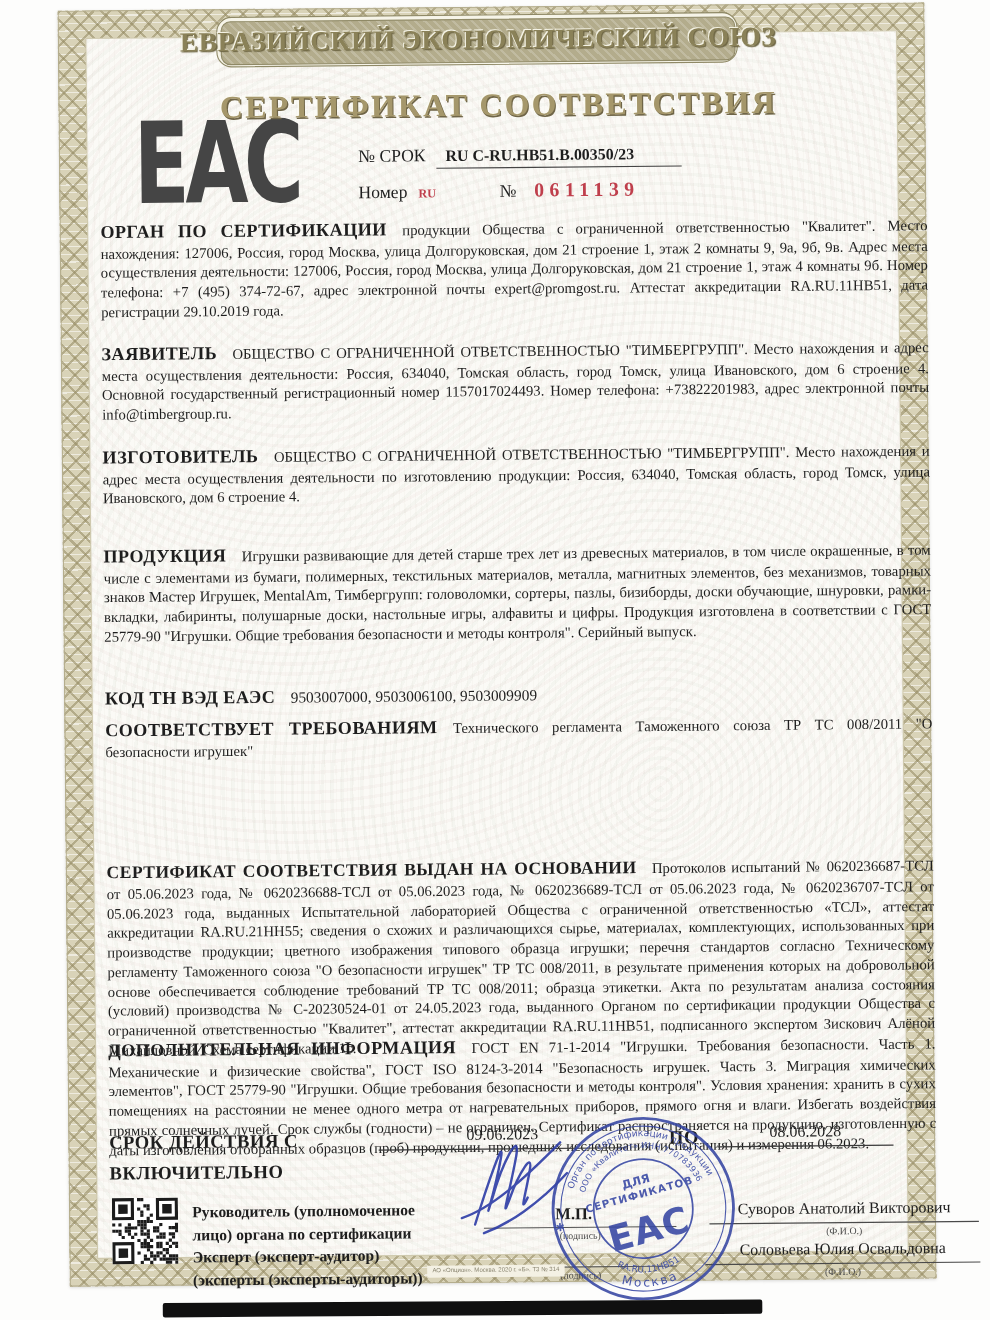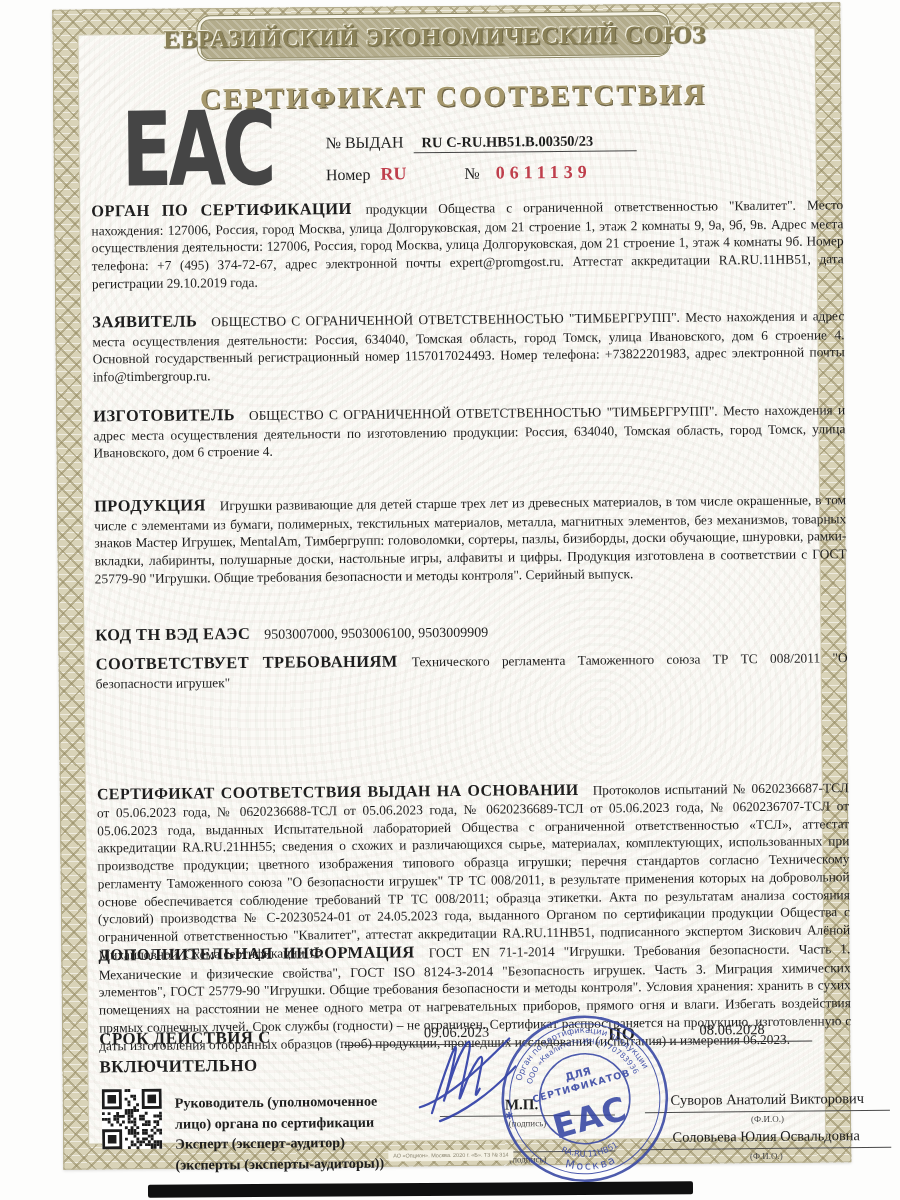--- a/index.html
+++ b/index.html
@@ -33,21 +33,21 @@
   .eac-mark{left:126px;top:96px;font-family:"DejaVu Sans",sans-serif;font-weight:bold;font-size:95px;
     color:#454545;letter-spacing:-5px;transform:scale(.78,1.08);transform-origin:left top;line-height:1;z-index:4;}
   .doc-title{left:150px;top:80px;width:616px;text-align:center;font-size:29px;font-weight:bold;
     letter-spacing:2px;white-space:nowrap;color:#a5976b;
     text-shadow:1px 1.5px 0 #6f6547, -1px -1px 0 #fbfaf2;z-index:4;}
   .certno{left:330px;top:133px;font-size:16px;z-index:4;}
   .cn-value{display:inline-block;width:215px;border-bottom:1.2px solid #444;margin-left:10px;
     font-size:14.5px;font-weight:bold;padding:0 0 1px 8px;}
   .series{left:330px;top:163px;font-size:16px;z-index:4;}
   .series .red{color:#bf3f4c;font-weight:bold;}
-  .series .ru{margin-left:10px;font-size:18px;}
+  .series .ru{margin-left:10px;font-size:11px;}
   .series .num-label{margin-left:58px;}
   .series .serial{margin-left:16px;font-size:18px;letter-spacing:5px;}
   
   .sec{position:absolute;left:95px;width:752px;z-index:4;}
   .sec p{margin:0;font-size:13.4px;line-height:1.32;text-align:justify;}
   .sh{font-size:16.5px;font-weight:bold;letter-spacing:.4px;padding-right:14px;}
   
   .vh{font-size:17px;font-weight:bold;letter-spacing:.4px;z-index:4;}
   .vdate{border-bottom:1.4px solid #3a3a3a;text-align:center;font-size:14.5px;padding-bottom:3px;z-index:4;}
   
@@ -77,21 +77,21 @@
     <div class="banner-in">
       <span>ЕВРАЗИЙСКИЙ ЭКОНОМИЧЕСКИЙ СОЮЗ</span>
     </div>
   </div>
 
   <div class="abs eac-mark">ЕАС</div>
 
   <div class="abs doc-title">СЕРТИФИКАТ СООТВЕТСТВИЯ</div>
 
   <div class="abs certno">
-    <span>№ ВЫДАН</span><span class="cn-value">RU C-RU.HB51.B.00350/23</span>
+    <span>№ СРОК</span><span class="cn-value">RU C-RU.HB51.B.00350/23</span>
   </div>
 
   <div class="abs series">
     <span>Номер</span><span class="red ru">RU</span><span class="num-label">№</span><span class="red serial">0611139</span>
   </div>
 
   <div class="sec" style="top:197px">
     <p><span class="sh">ОРГАН ПО СЕРТИФИКАЦИИ</span><span>продукции Общества с ограниченной ответственностью "Квалитет". Место нахождения: 127006, Россия, город Москва, улица Долгоруковская, дом 21 строение 1, этаж 2 комнаты 9, 9а, 9б, 9в. Адрес места осуществления деятельности: 127006, Россия, город Москва, улица Долгоруковская, дом 21 строение 1, этаж 4 комнаты 9б. Номер телефона: +7 (495) 374-72-67, адрес электронной почты expert@promgost.ru. Аттестат аккредитации RA.RU.11HB51, дата регистрации 29.10.2019 года.</span></p>
   </div>
 

